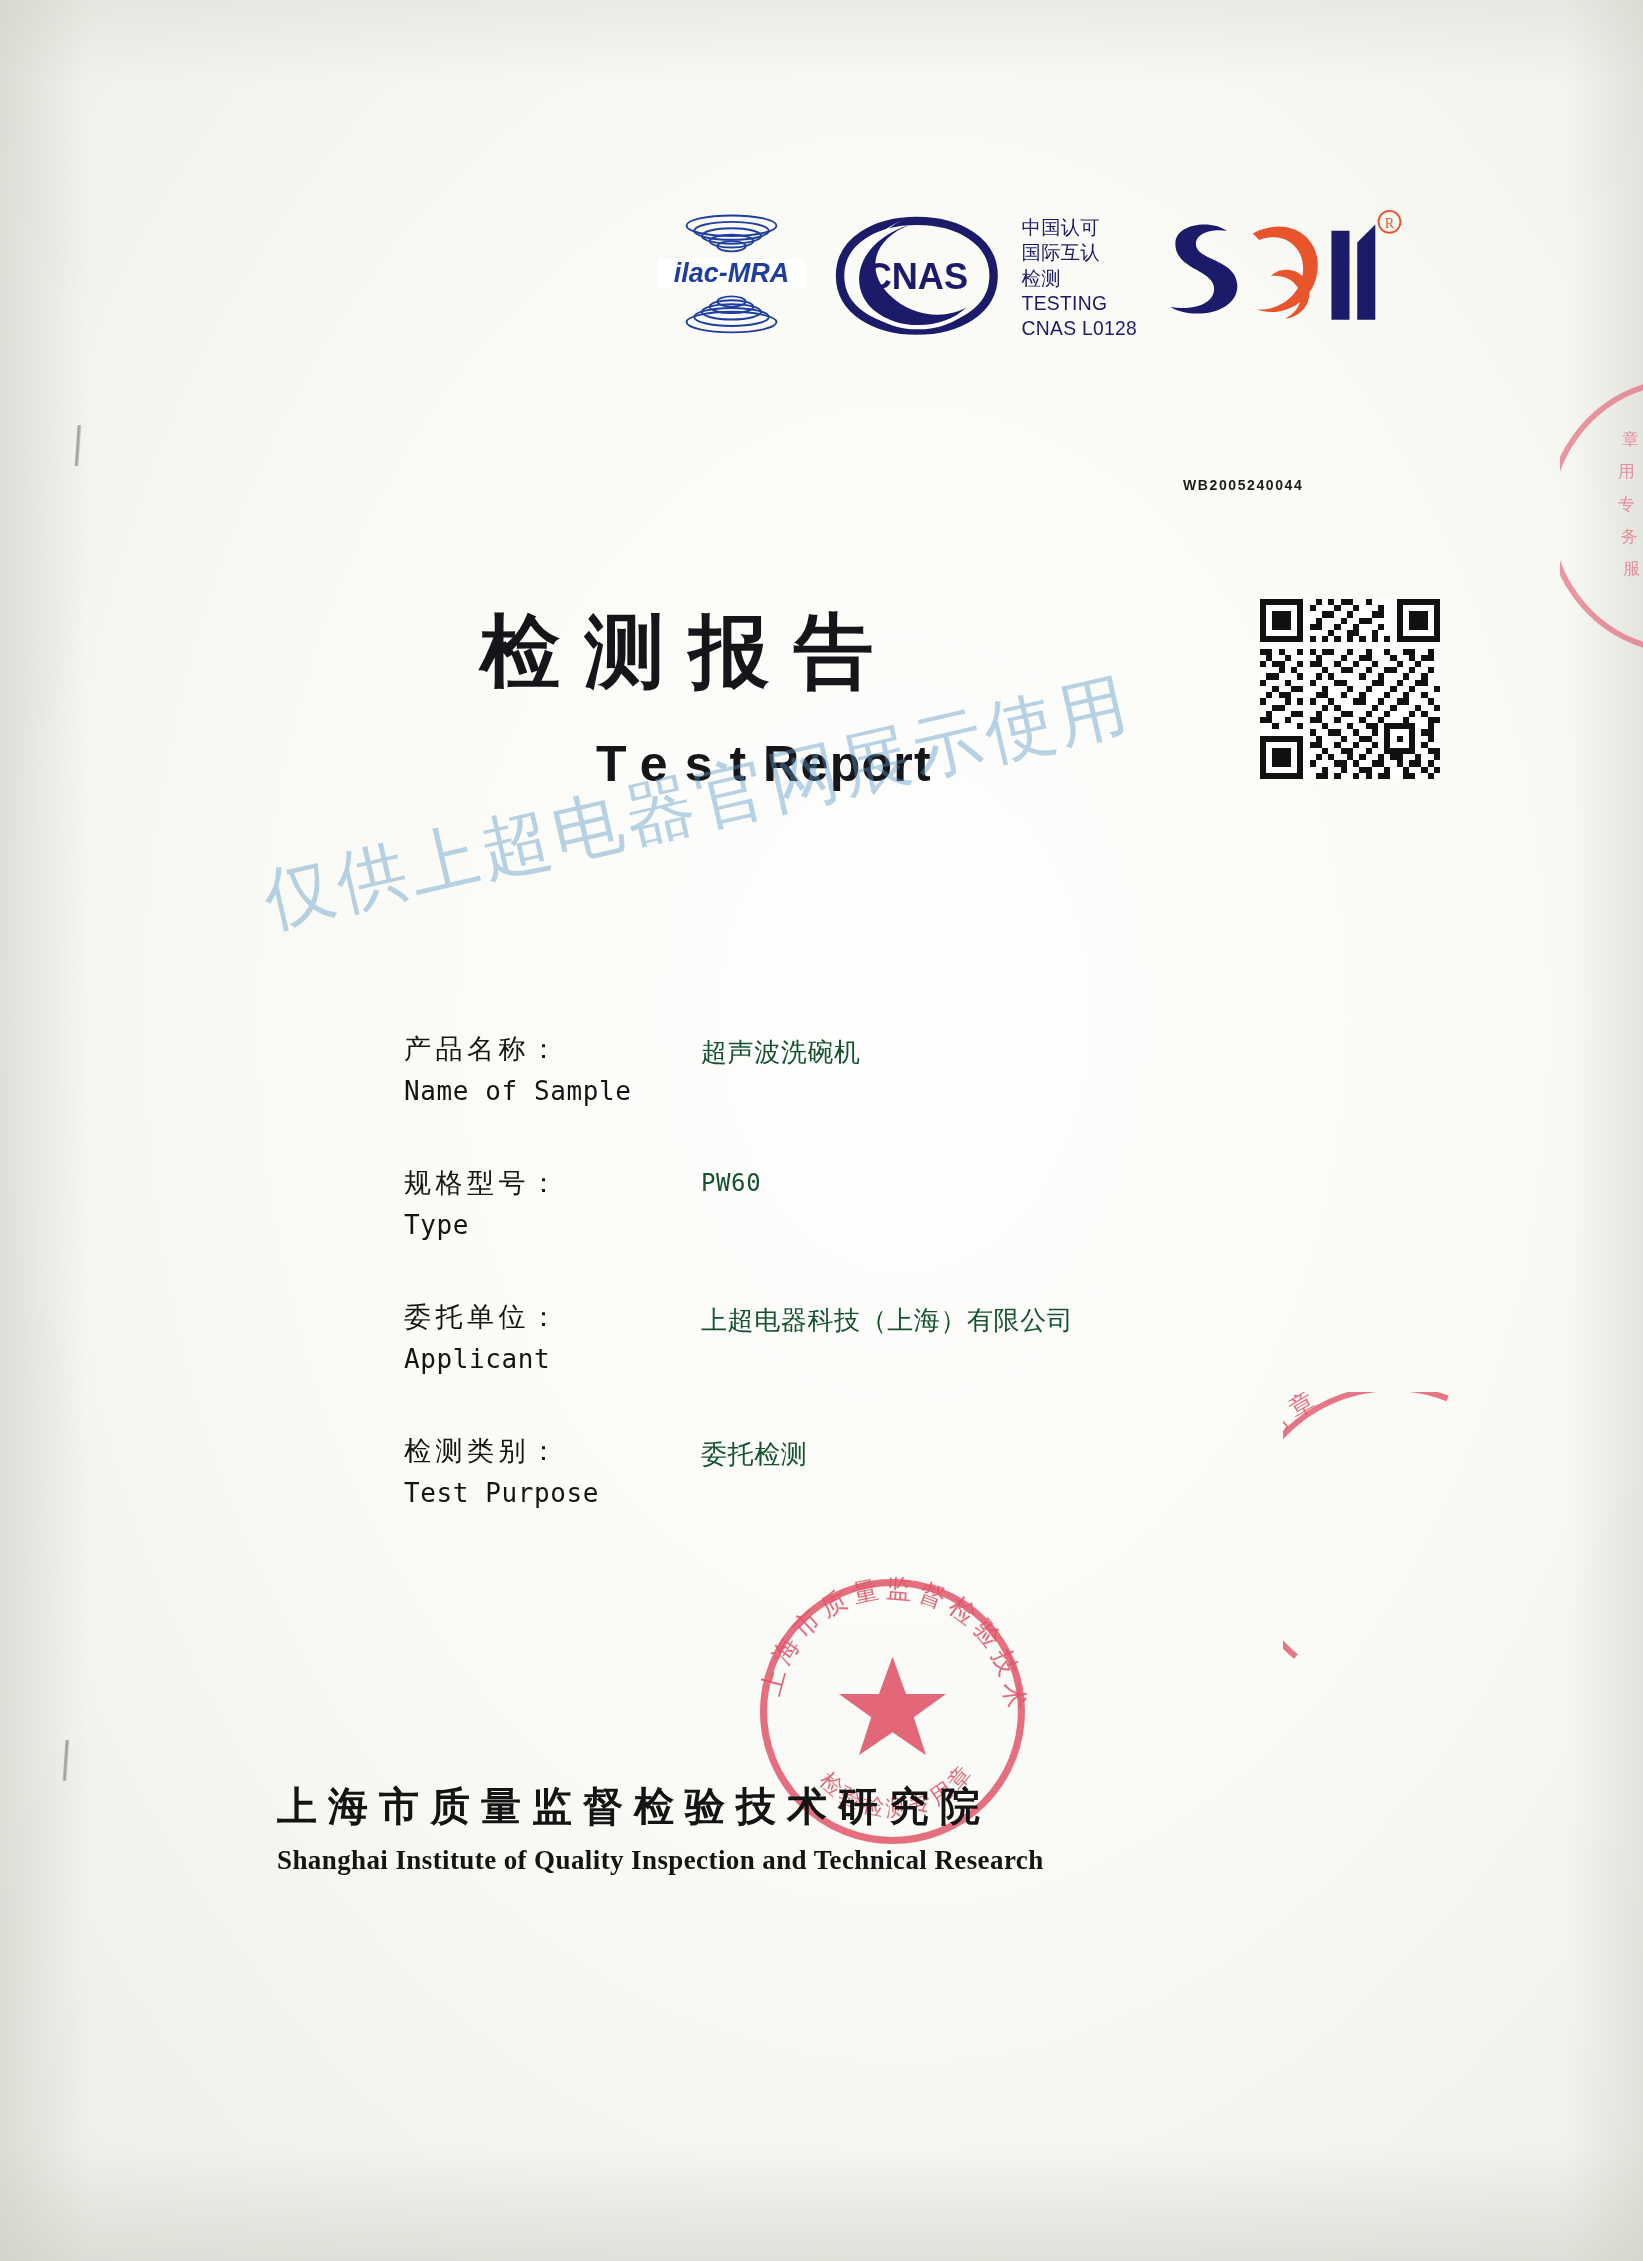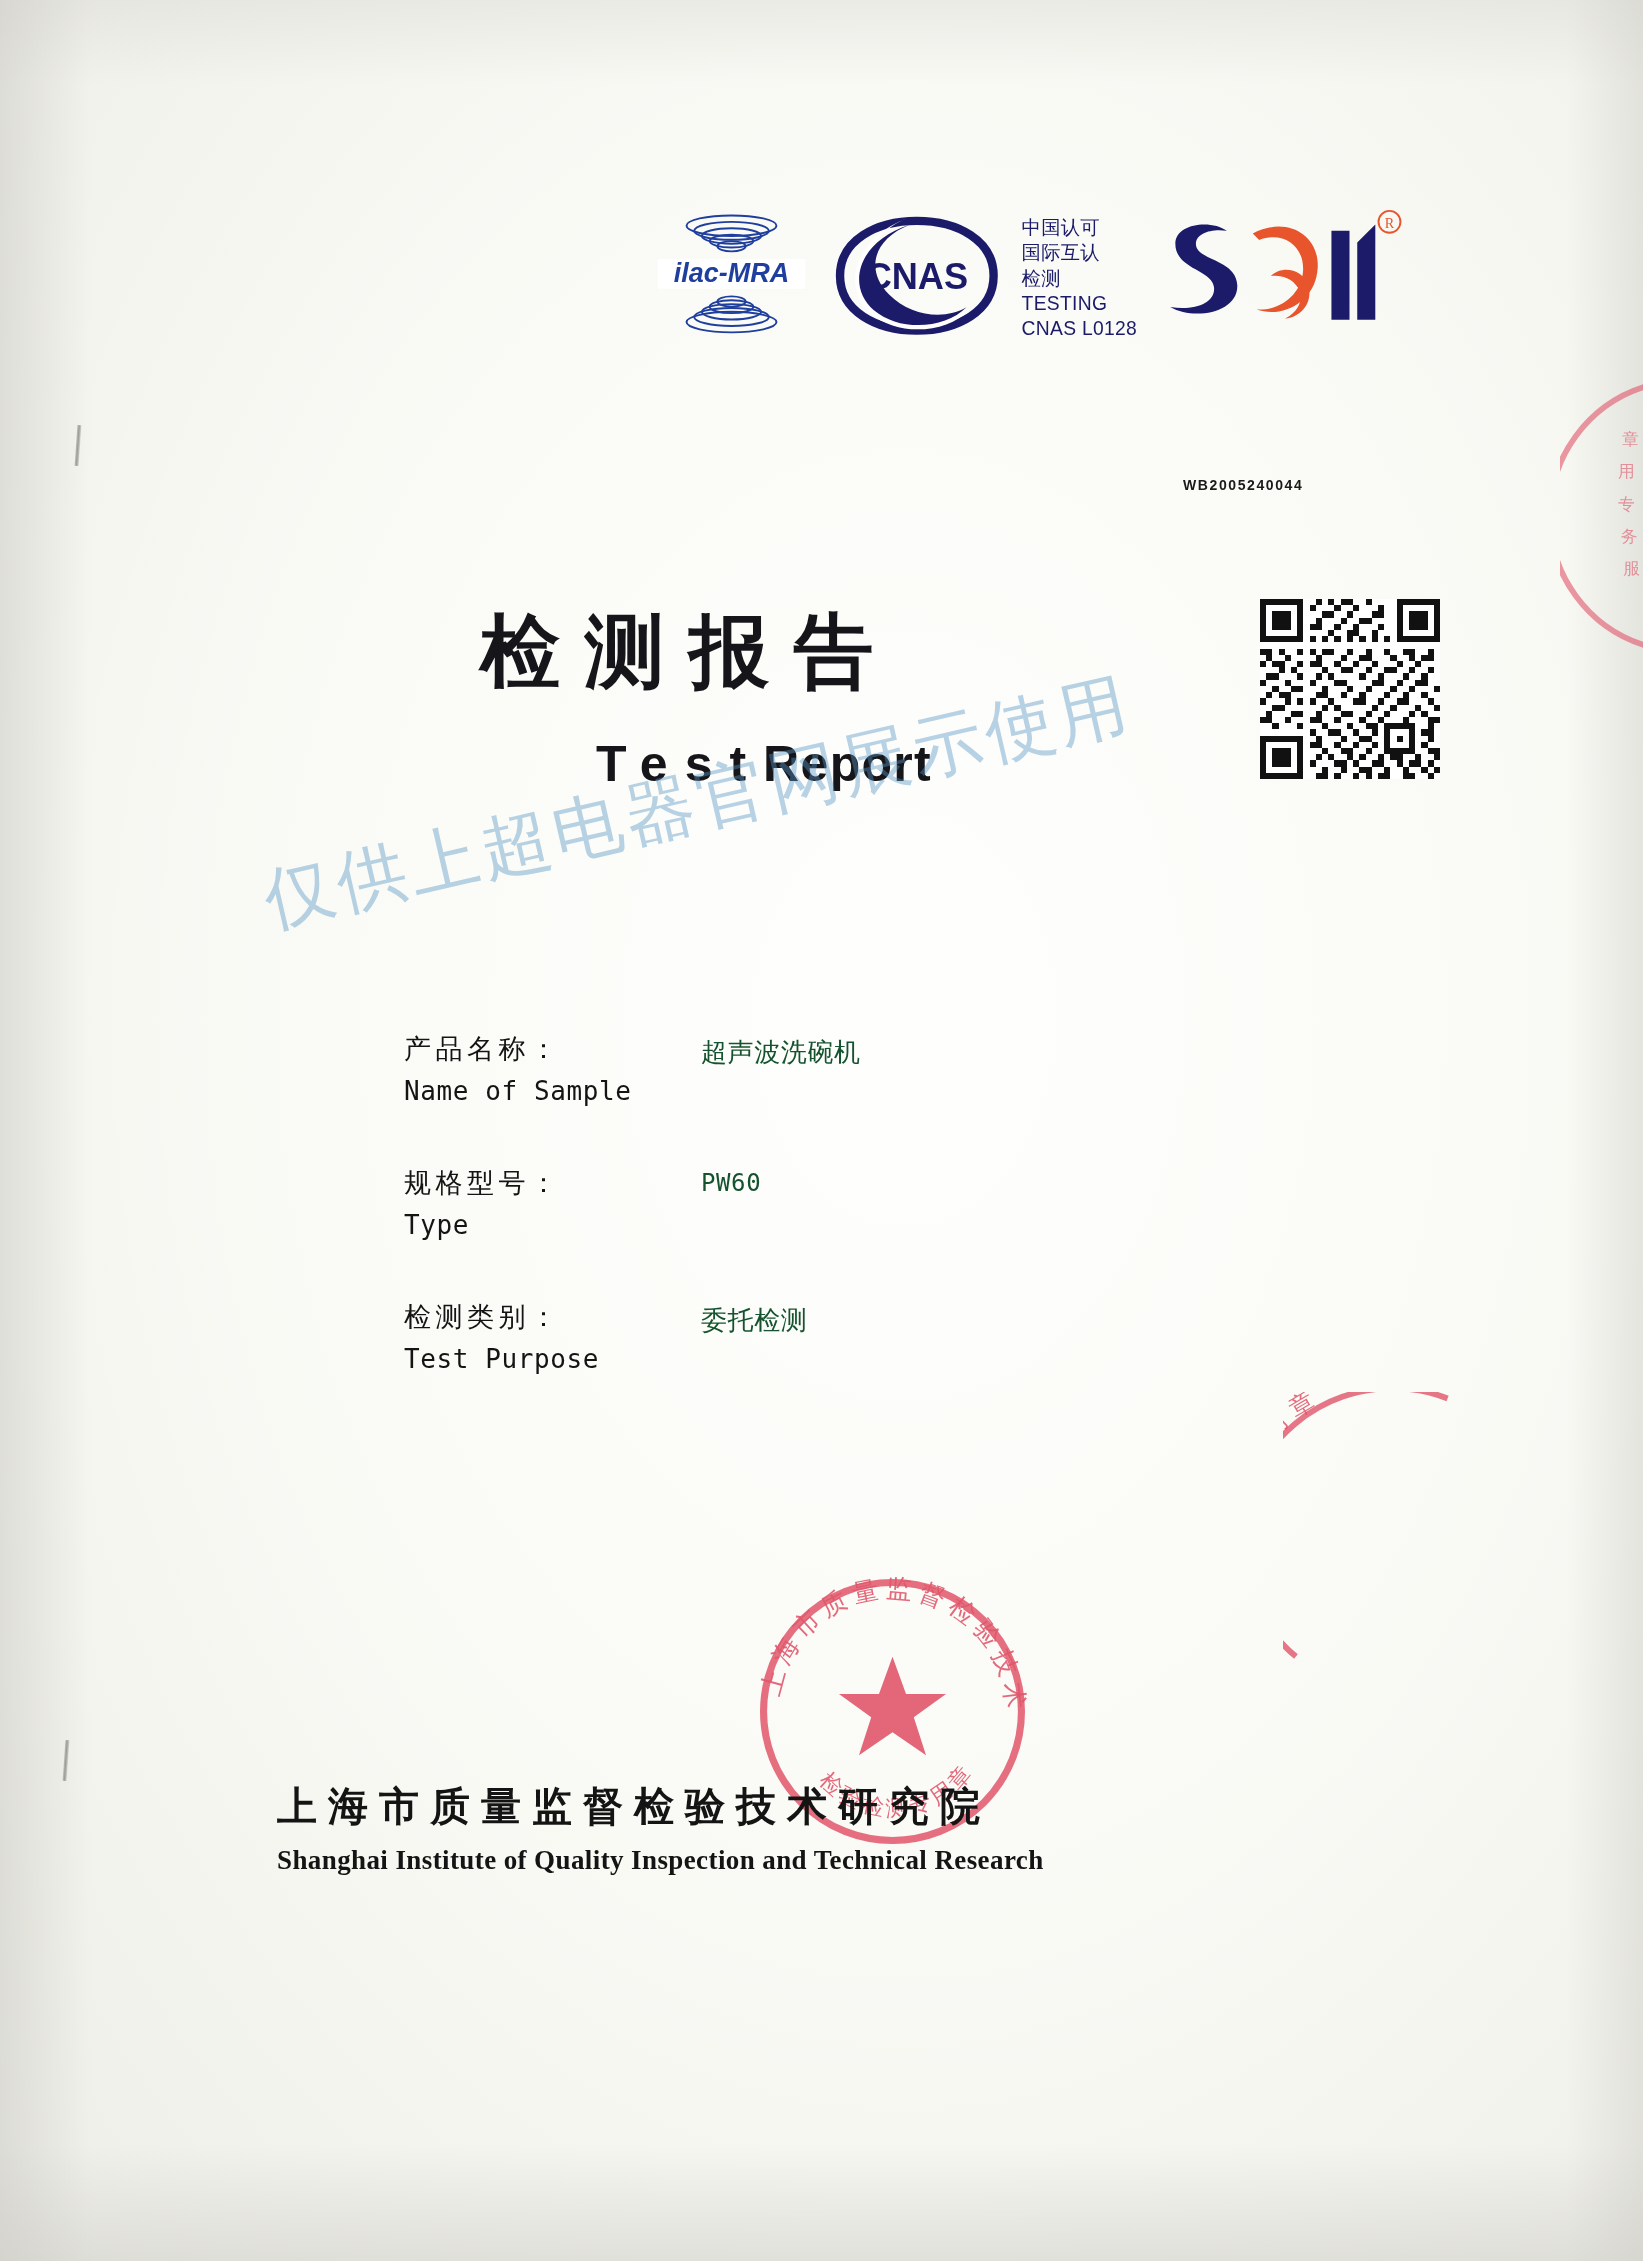--- a/index.html
+++ b/index.html
@@ -538,20 +538,27 @@
     </div>
 
     <div class="field-row">
       <div class="field-labels">
         <div class="label-cn">规格型号：</div>
         <div class="label-en">Type</div>
       </div>
       <div class="field-value mono">PW60</div>
     </div>
 
+    <div class="field-row">
+      <div class="field-labels">
+        <div class="label-cn">委托单位：</div>
+        <div class="label-en">Applicant</div>
+      </div>
+      <div class="field-value">上超电器科技（上海）有限公司</div>
+    </div>
 
     <div class="field-row">
       <div class="field-labels">
         <div class="label-cn">检测类别：</div>
         <div class="label-en">Test Purpose</div>
       </div>
       <div class="field-value">委托检测</div>
     </div>
   </div>
 

